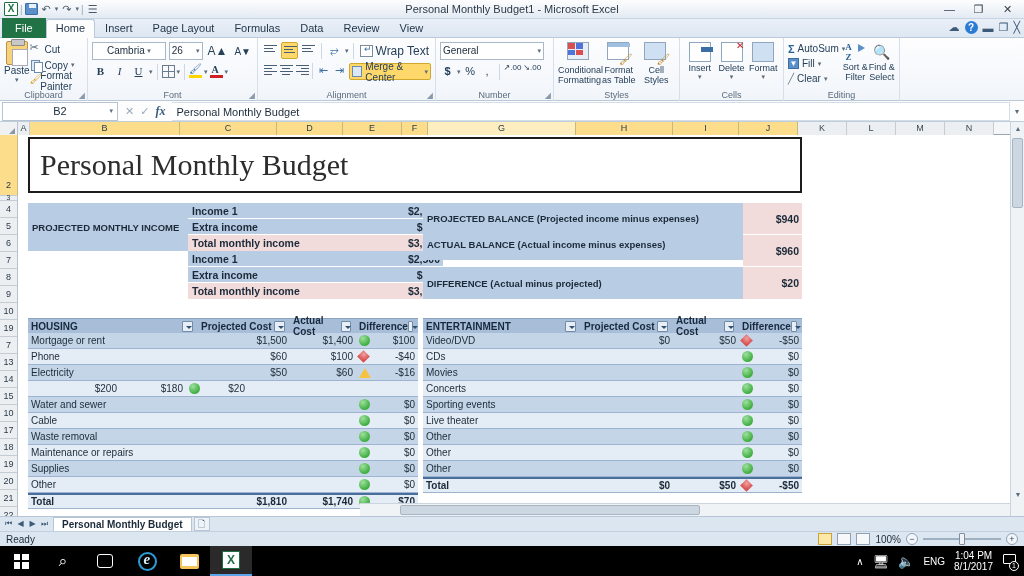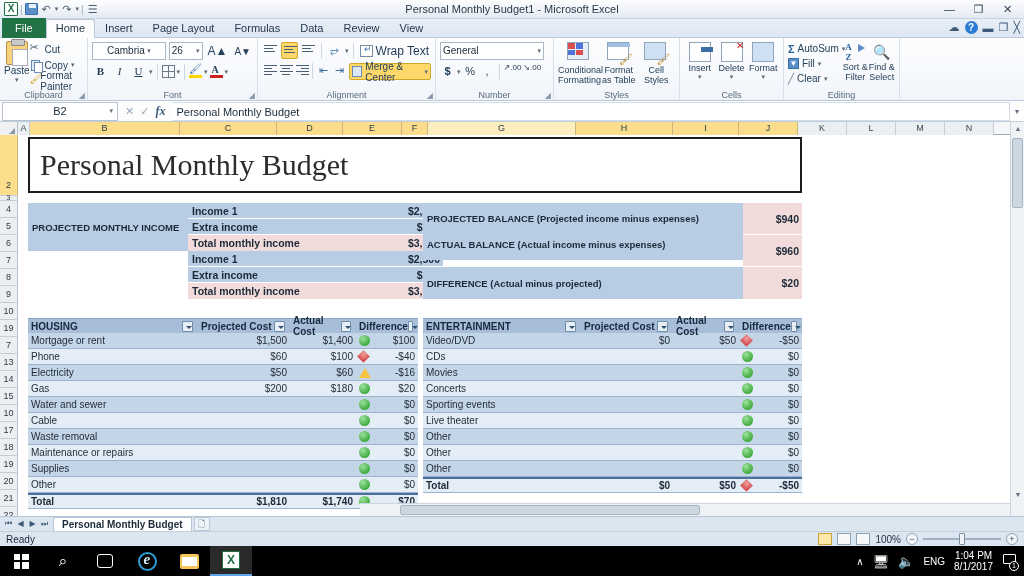--- a/index.html
+++ b/index.html
@@ -740,21 +740,20 @@
         <div class="trow odd">
           <div class="tc" style="width:170px">Electricity</div>
           <div class="tc num" style="width:92px">$50</div>
           <div class="tc num" style="width:66px">$60</div>
           <div class="tc" style="width:62px">
               <span class="icn yellow"></span>
               <span style="margin-left:auto">-$16</span>
             </div>
         </div>
         <div class="trow even">
-          <div class="tc" style="width:170px">Gas</div>
           <div class="tc num" style="width:92px">$200</div>
           <div class="tc num" style="width:66px">$180</div>
           <div class="tc" style="width:62px">
               <span class="icn green"></span>
               <span style="margin-left:auto">$20</span>
             </div>
         </div>
         <div class="trow odd">
           <div class="tc" style="width:170px">Water and sewer</div>
           <div class="tc num" style="width:92px"></div>

